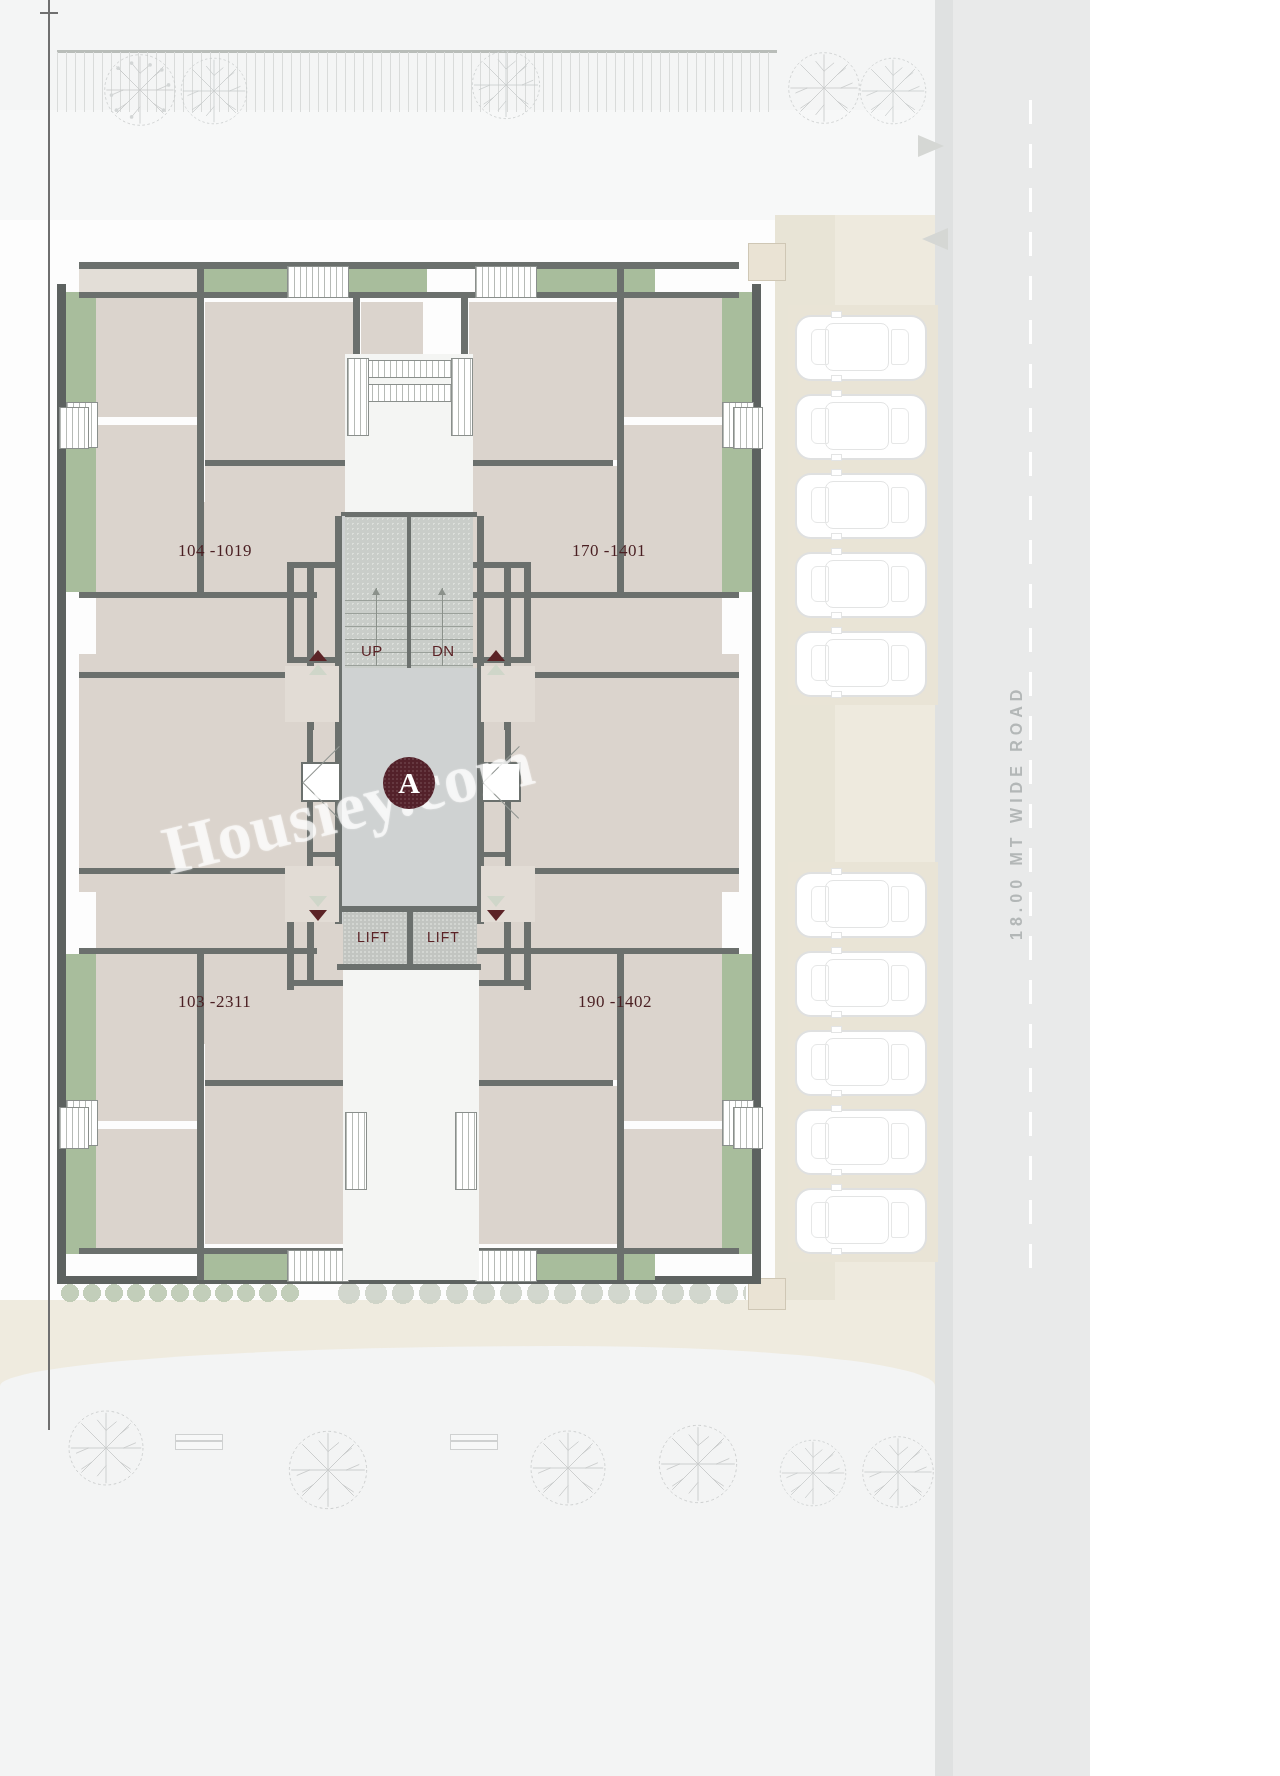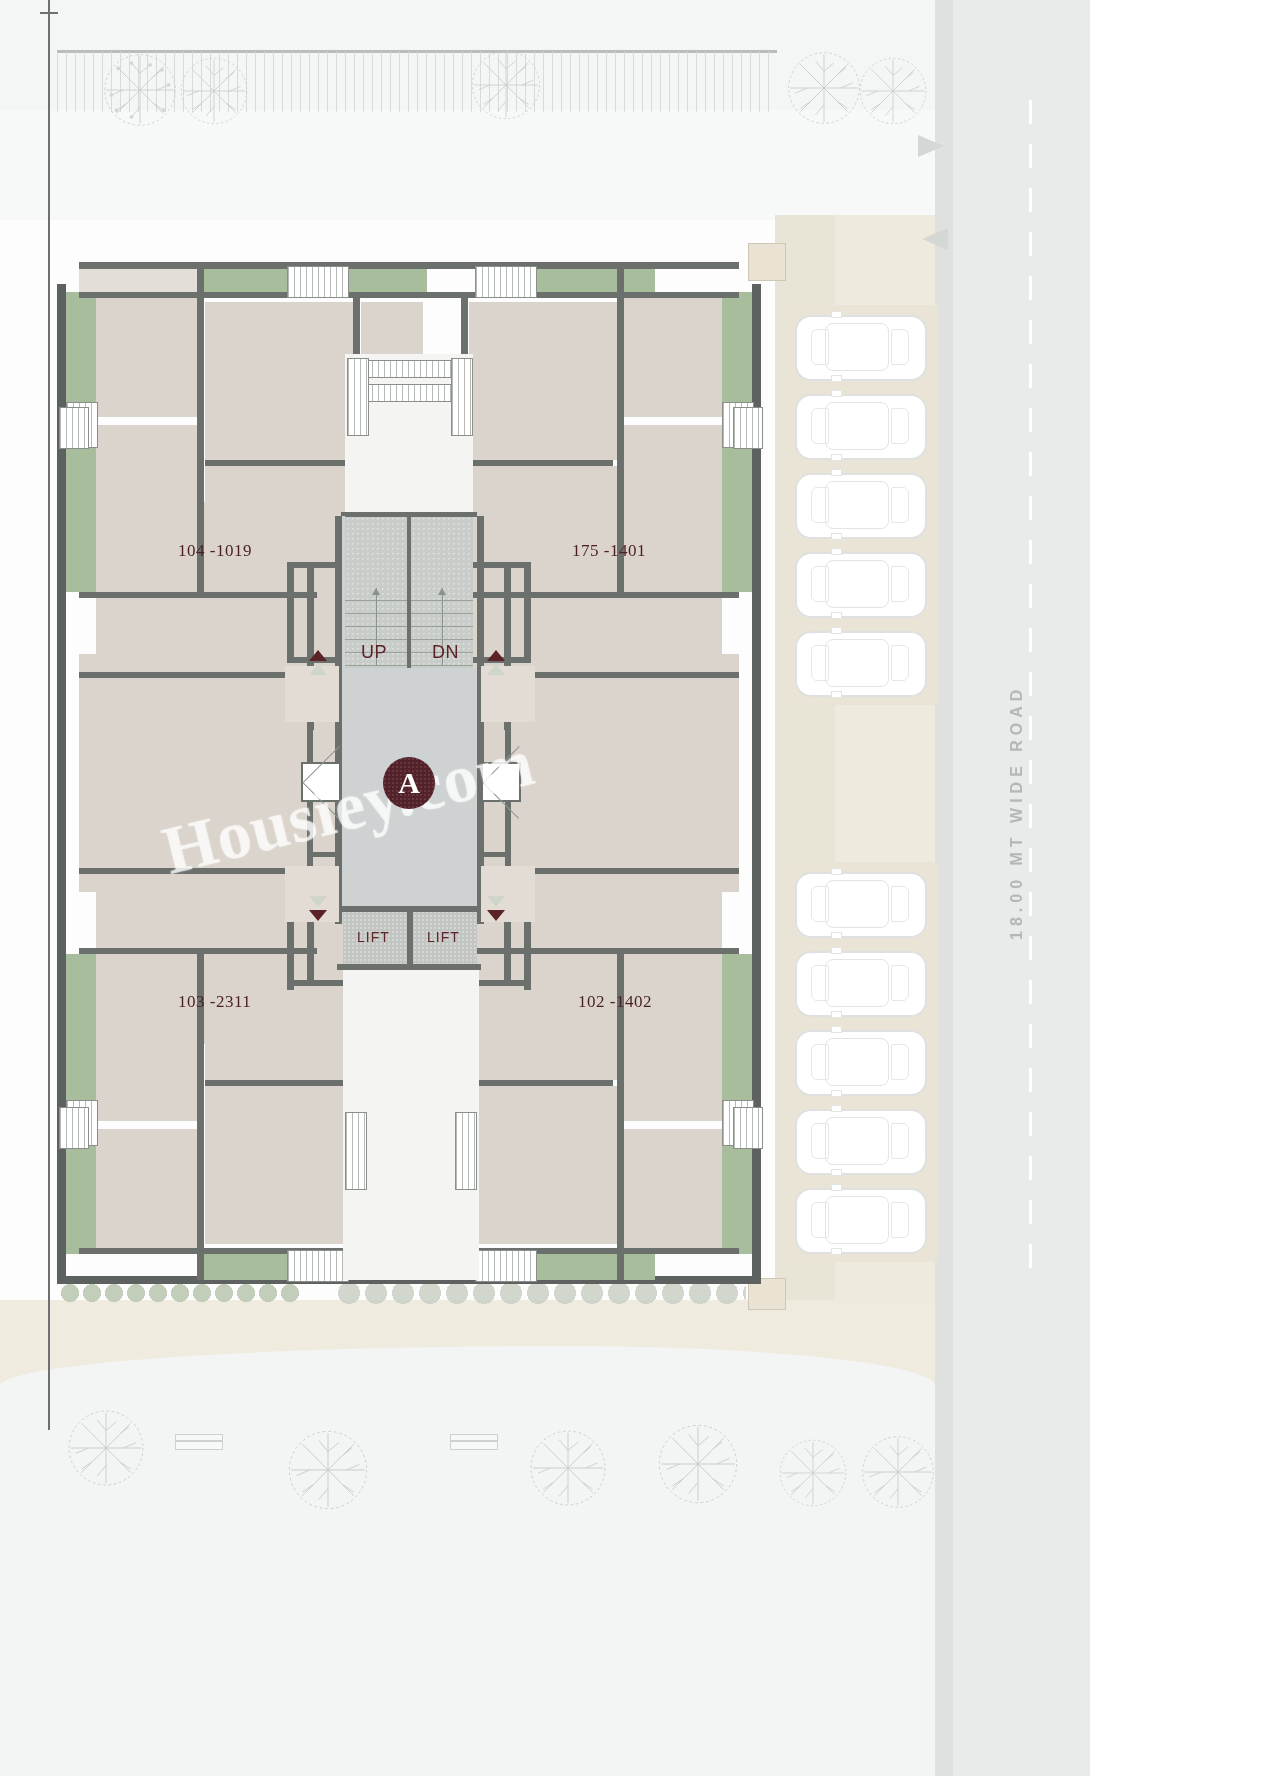--- a/index.html
+++ b/index.html
@@ -66,21 +66,21 @@
      background-image:radial-gradient(#d3d6d2 1px,transparent 1px);background-size:4px 4px;}
   .lobby-white{position:absolute;background:#f4f5f3;}
   .ductwhite{position:absolute;background:#ffffff;border:2px solid #6b706d;}
   .ductwhite:before,.ductwhite:after{content:"";position:absolute;left:0;top:50%;width:141%;height:1px;background:#8f9490;transform-origin:0 0;}
   .ductwhite:before{transform:rotate(45deg) translate(-0%, -0%);}
   .ductwhite:after{transform:rotate(-45deg);left:0;top:50%;}
   .duct-hatch{position:absolute;background:#ffffff;border:1px solid #8a8f8c;
      background-image:repeating-linear-gradient(90deg,#b6bab6 0 1px,transparent 1px 6px);}
 
   .unit-label{position:absolute;color:#4a1f22;font-family:"Liberation Serif", serif;font-size:17px;letter-spacing:.5px;white-space:nowrap;}
-  .core-label{position:absolute;color:#5b2326;font-family:"Liberation Sans", sans-serif;font-size:18px;letter-spacing:.5px;}
+  .core-label{position:absolute;color:#5b2326;font-family:"Liberation Sans", sans-serif;font-size:15px;letter-spacing:.5px;}
   .lift-label{position:absolute;color:#5b2326;font-family:"Liberation Sans", sans-serif;font-size:14px;letter-spacing:1px;}
 
   .badge{position:absolute;left:383px;top:757px;width:52px;height:52px;border-radius:50%;
     background:#53212a;color:#fff;font-family:"Liberation Serif", serif;font-weight:700;font-size:30px;
     display:flex;align-items:center;justify-content:center;z-index:30;
     background-image:radial-gradient(rgba(255,255,255,.10) 1px,transparent 1px);background-size:4px 4px;}
 
   .watermark{position:absolute;left:160px;top:735px;width:640px;height:120px;
     transform:rotate(-14deg);color:rgba(255,255,255,.62);
     font-family:"Liberation Serif", serif;font-size:68px;font-weight:700;letter-spacing:1px;
@@ -542,22 +542,22 @@
     <div class="tri-dn g" style="left:252px;top:634px;"></div>
     <div class="tri-dn" style="left:430px;top:648px;"></div>
     <div class="tri-dn g" style="left:430px;top:634px;"></div>
 
     <div class="duct-hatch" style="left:2px;top:145px;width:28px;height:40px;"></div>
     <div class="duct-hatch" style="left:676px;top:145px;width:28px;height:40px;"></div>
     <div class="duct-hatch" style="left:2px;top:845px;width:28px;height:40px;"></div>
     <div class="duct-hatch" style="left:676px;top:845px;width:28px;height:40px;"></div>
 
     <div class="unit-label" style="left:121px;top:279px;">104 -1019</div>
-    <div class="unit-label" style="left:515px;top:279px;">175 -1401</div>
+    <div class="unit-label" style="left:515px;top:279px;">170 -1401</div>
     <div class="unit-label" style="left:121px;top:730px;">103 -2311</div>
-    <div class="unit-label" style="left:521px;top:730px;">102 -1402</div>
+    <div class="unit-label" style="left:521px;top:730px;">190 -1402</div>
 
   </div>
 
   <div class="watermark">Housiey.com</div>
   <div class="badge">A</div>
 
 </div>
 
 </body></html>

